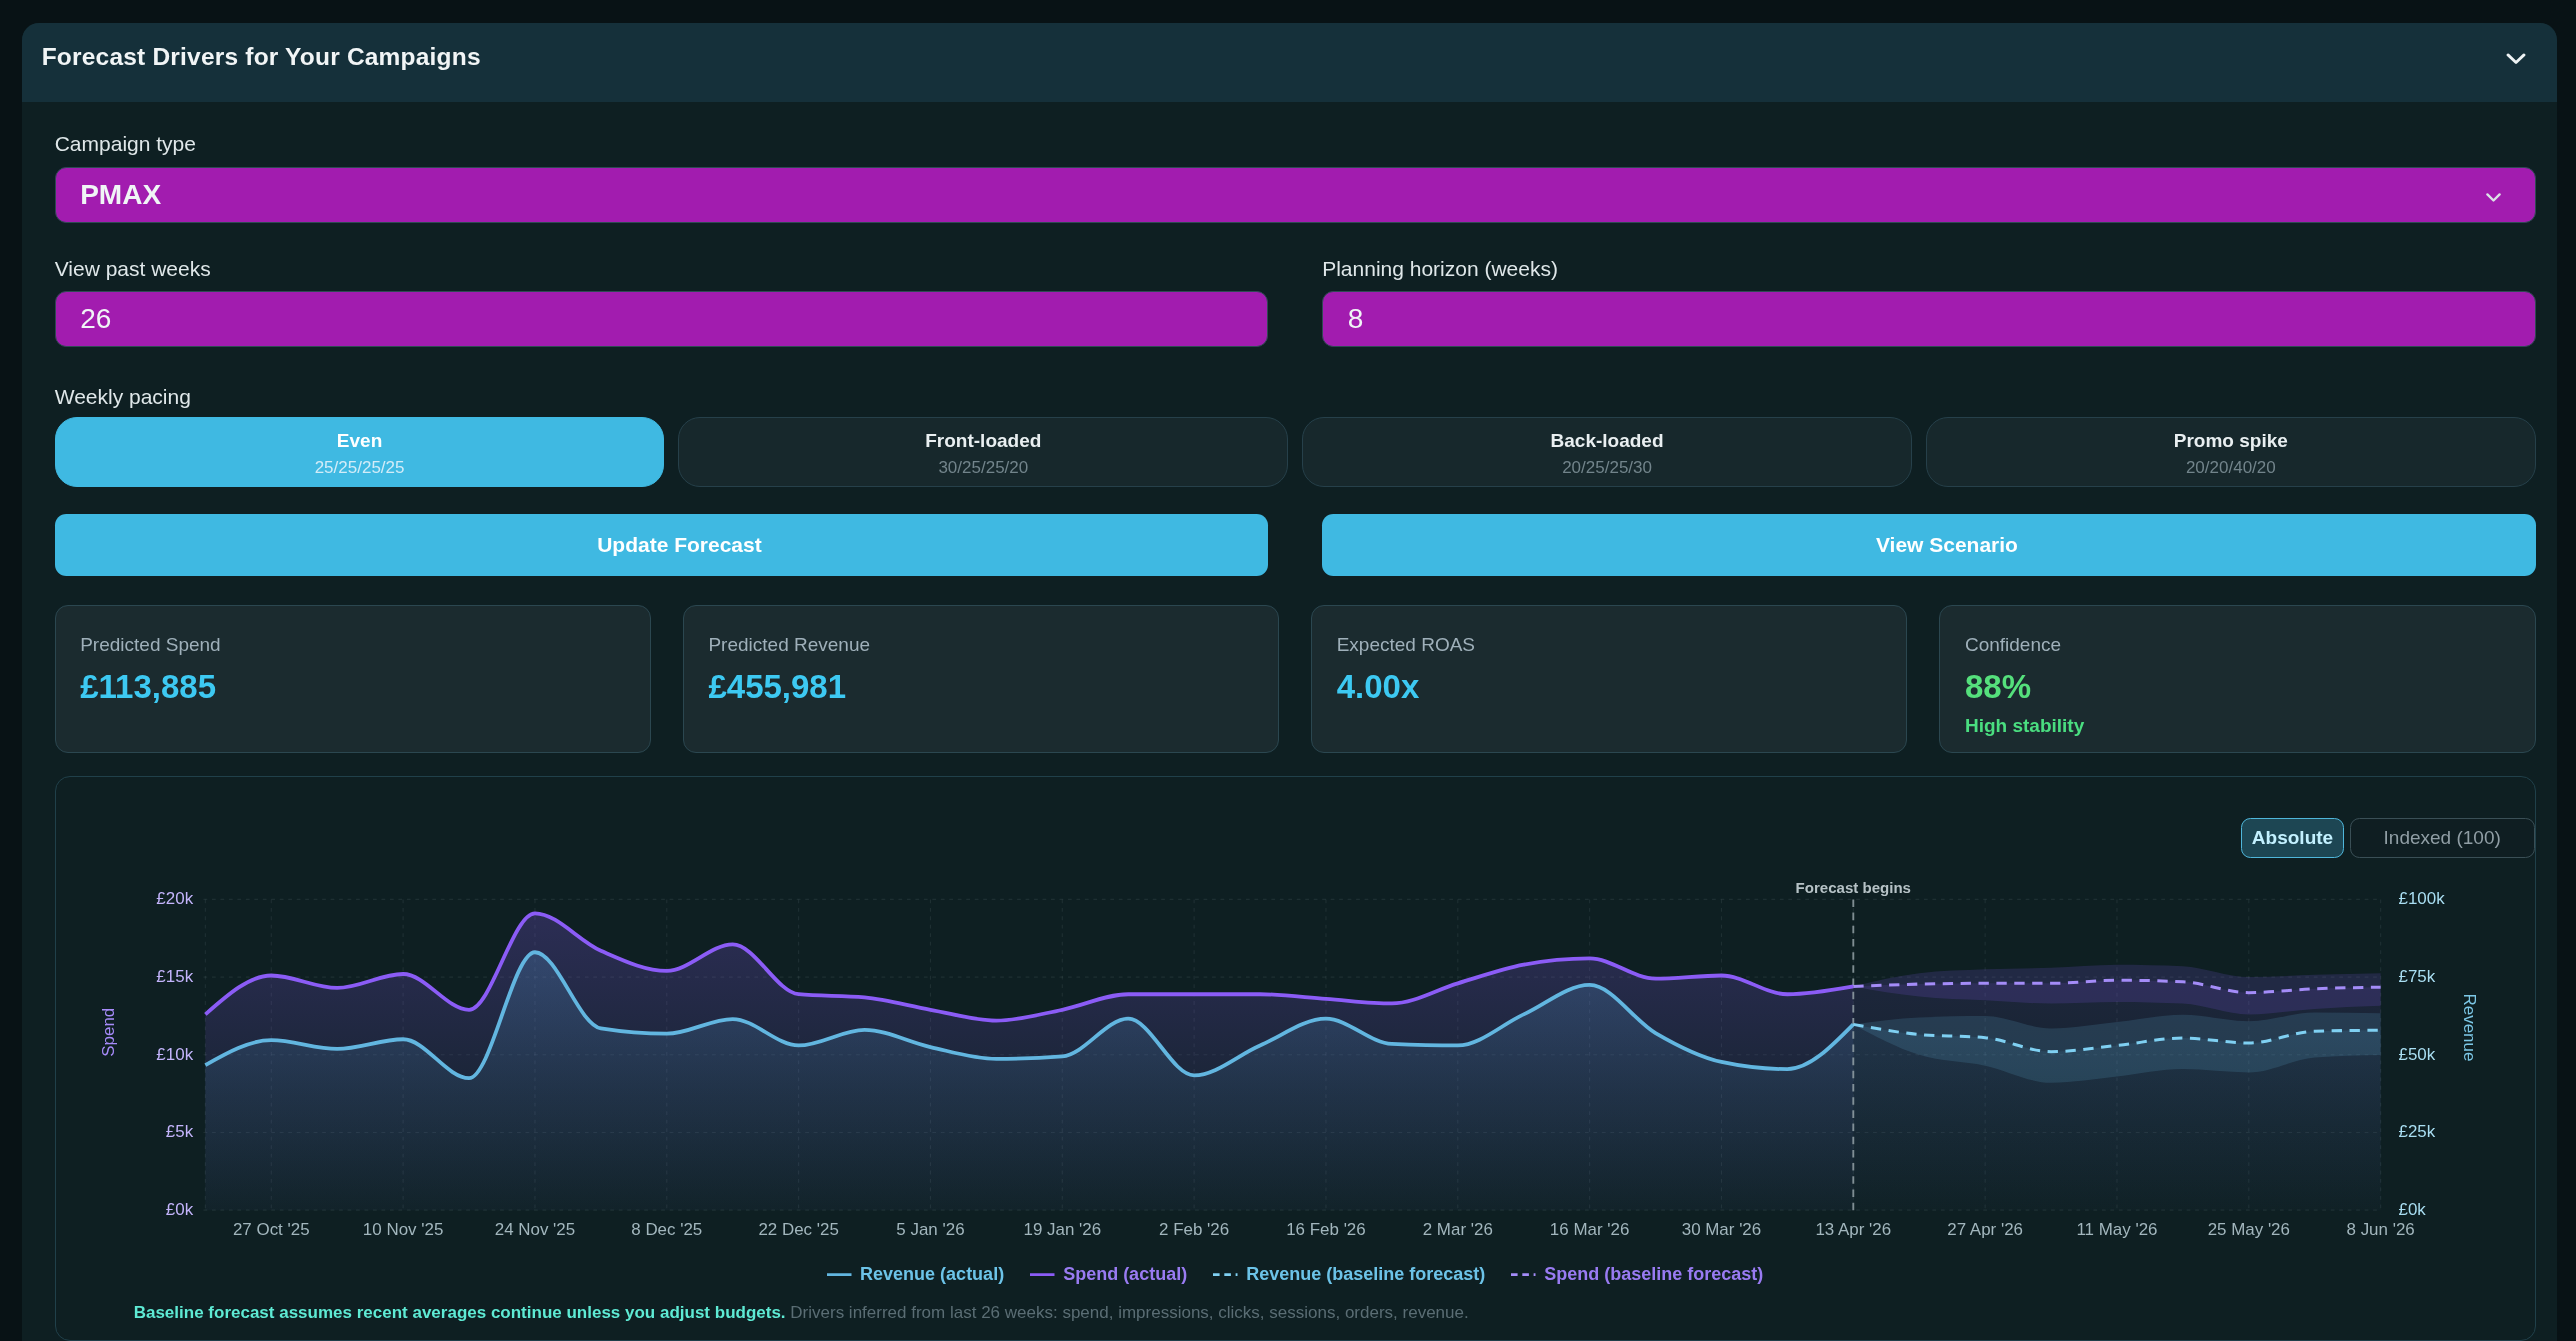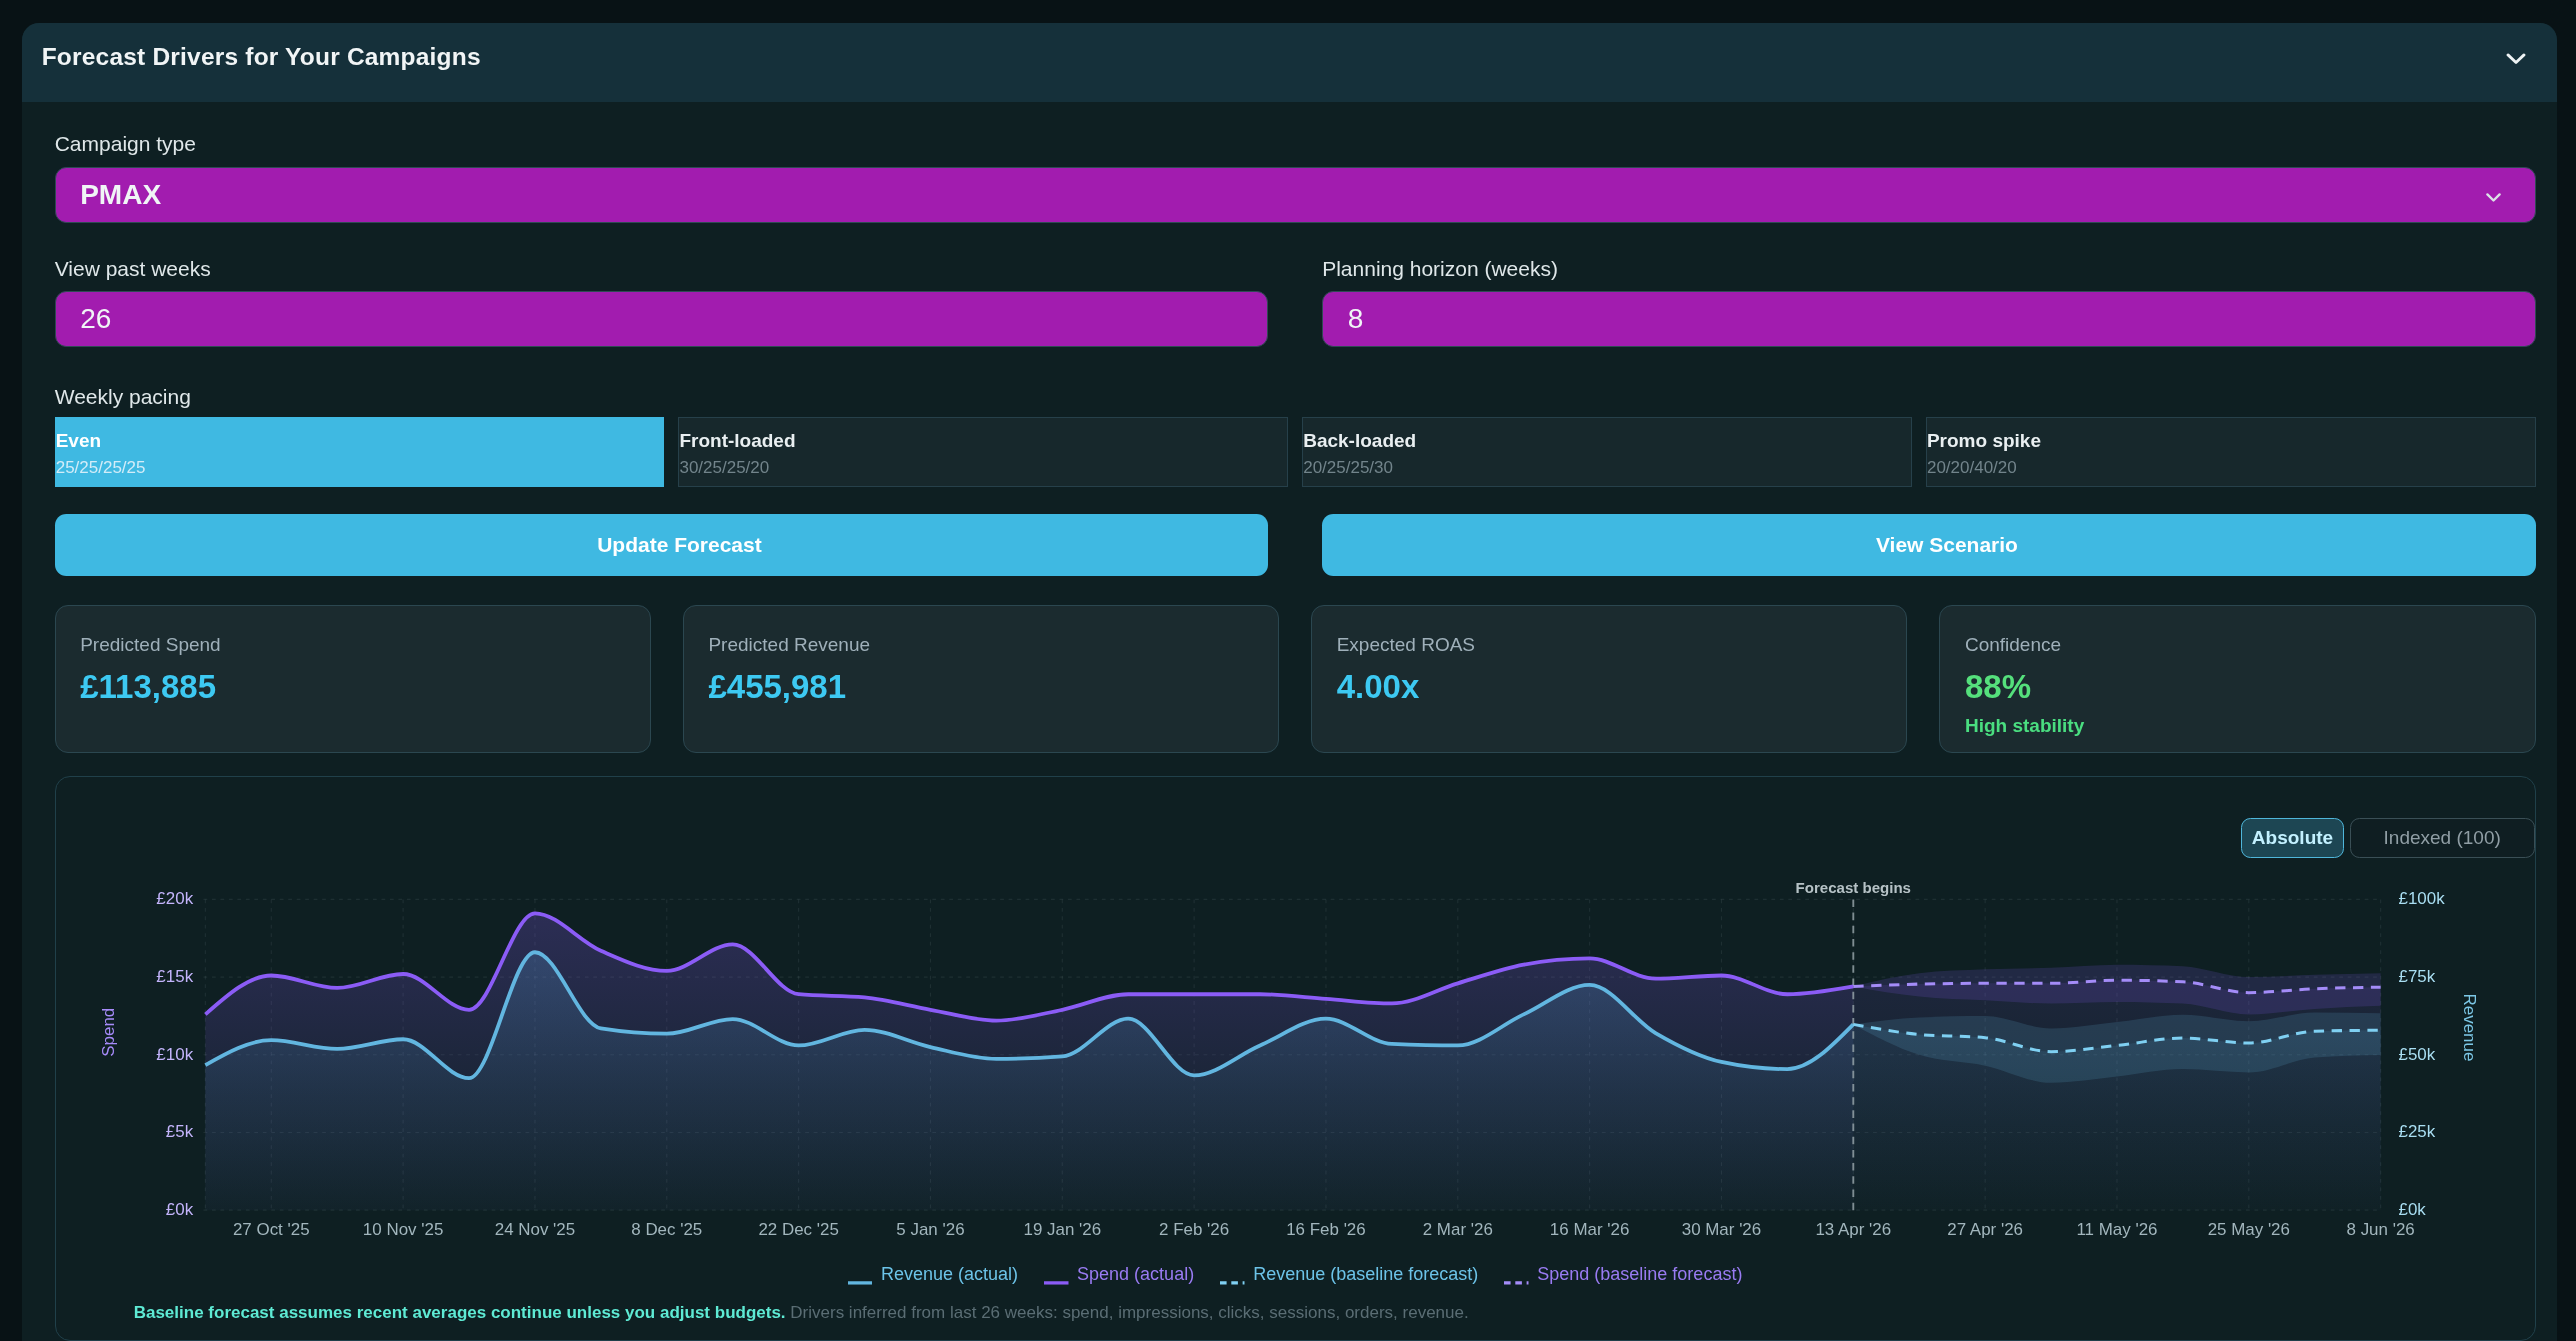--- a/index.html
+++ b/index.html
@@ -6,21 +6,21 @@
 .card { position:absolute; left:21.7px; top:22.6px; width:2535px; height:1376px; background:#0e1f22; border-radius:17px; }
 .hdr { height:79px; background:#15303a; border-radius:17px 17px 0 0; display:flex; align-items:center; justify-content:space-between; padding:0 31px 0 20px; }
 .hdr h1 { margin-top:-9.4px; font-size:24.5px; font-weight:700; color:#f1f5f6; letter-spacing:0.2px; }
 .body { padding:24.5px 21px 38px 33px; }
 .lbl { font-size:21px; font-weight:500; color:#dfe7e9; padding-top:5.7px; }
 .ctl { height:56px; background:#a21caf; border:1.9px solid #2e4a53; border-radius:11.3px; display:flex; align-items:center; padding:0 24.5px; font-size:28px; font-weight:700; color:#f0f5f6; position:relative; }
 .ctl.inp { font-weight:500; }
 .grid2 { display:grid; grid-template-columns:1fr 1fr; column-gap:54px; }
 .grid4p { display:grid; grid-template-columns:repeat(4,1fr); column-gap:14px; }
 .grid4s { display:grid; grid-template-columns:repeat(4,1fr); column-gap:32px; }
-.pace { height:70px; border-radius:0; background:#17282c; border:1.9px solid #26404a; display:flex; flex-direction:column; align-items:flex-start; justify-content:center; padding-top:2.8px; }
+.pace { height:70px; border-radius:22px; background:#17282c; border:1.9px solid #26404a; display:flex; flex-direction:column; align-items:center; justify-content:center; padding-top:2.8px; }
 .pace .t { font-size:19px; font-weight:700; color:#e9eff1; }
 .pace .s { font-size:17px; font-weight:500; color:#72848b; margin-top:5.7px; }
 .pace.sel { background:#3fb9e2; border-color:#3fb9e2; }
 .pace.sel .t { color:#ffffff; font-weight:700; }
 .pace.sel .s { color:#d2ecf8; }
 .btn { height:62px; border-radius:11.3px; background:#3fb9e2; display:flex; align-items:center; justify-content:center; font-size:21px; font-weight:700; color:#ffffff;padding-left:36px; }
 .stat { height:148px; border-radius:13px; background:#1b2b2f; border:1.4px solid #2b4750; padding:28px 24.5px 0 24.5px; }
 .stat .l { font-size:19px; color:#9fb0ba; }
 .stat .v { font-size:33px; font-weight:700; color:#3dc9f2; margin-top:11.3px; }
 .stat .v.g { color:#55e07c; }
@@ -29,21 +29,21 @@
 .toggle { position:absolute; top:41px; right:0px; display:flex; gap:5.7px; z-index:2; }
 .tg { height:40px; border-radius:9.4px; display:flex; align-items:center; justify-content:center; }
 .tg.on { width:103px; background:#1d4653; border:1.9px solid #4fb6da; color:#c3f1ff; font-size:19px; font-weight:700; }
 .tg.off { width:185px; background:rgba(16,30,34,0.5); border:1.9px solid #3a4f56; color:#909ea5; font-size:19px; font-weight:400; }
 .ax { font-size:18px; fill:#a2b6bd; }
 .axl { fill:#c3b4fb; }
 .axc { fill:#a9def2; }
 .axr { font-size:18px; }
 .fb { font-size:16px; font-weight:600; fill:#b6c2c6; }
 .legend { position:absolute; left:0; right:0; top:487px; display:flex; justify-content:center; align-items:center; gap:26px; }
-.li { display:flex; align-items:flex-end; gap:8.5px; font-size:18px; font-weight:400; }
+.li { display:flex; align-items:center; gap:8.5px; font-size:18px; font-weight:700; }
 .li svg { display:block; }
 .lrev { color:#6cc3e8; }
 .lsp { color:#997bf2; }
 .footer { position:absolute; left:34px; top:526px; font-size:17px; color:#5a6d74; white-space:nowrap; }
 .footer b { color:#5eead4; font-weight:700;margin-left:44px; }
 .chev { stroke:#eef3f4; stroke-width:3; fill:none; stroke-linecap:round; stroke-linejoin:round; }
 .chev2 { stroke:#dbe3e6; stroke-width:2.5; fill:none; stroke-linecap:round; stroke-linejoin:round; }
 </style></head>
 <body>
 <div class="card">

